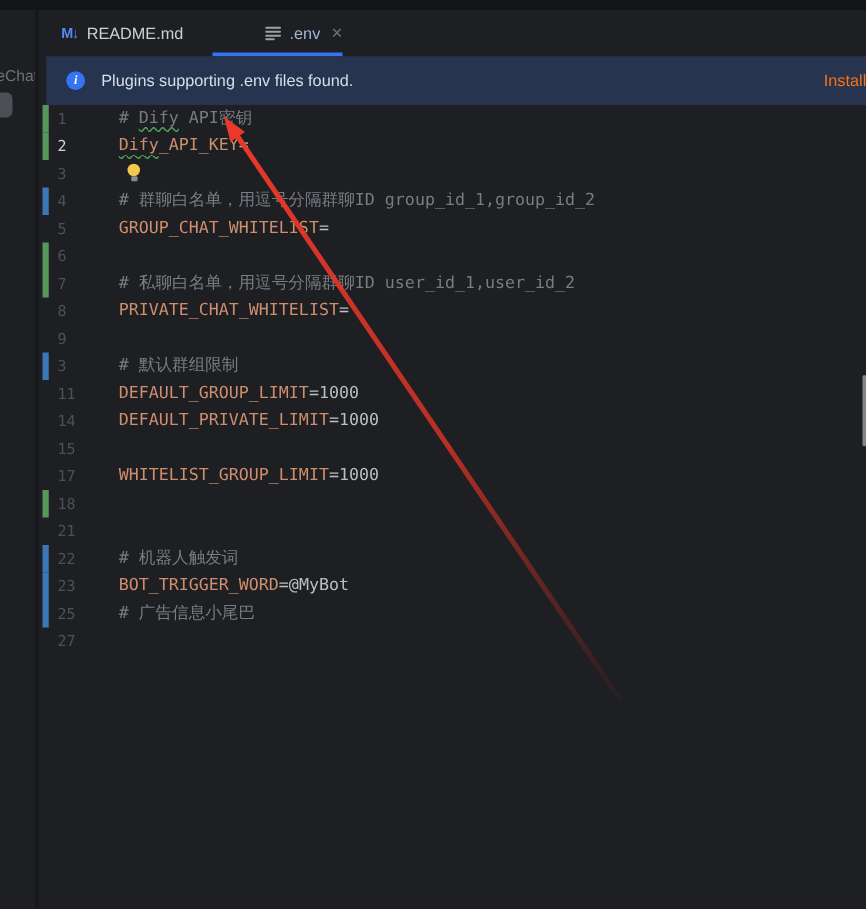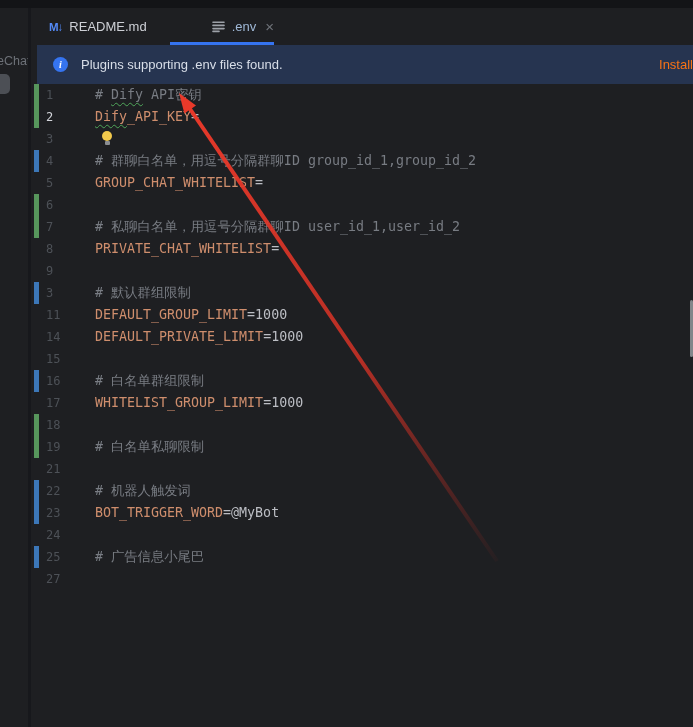--- a/index.html
+++ b/index.html
@@ -100,28 +100,25 @@
       <div class="row"><div class="gbar blue"></div><div class="lnum">4</div><div class="code"><span class="seg comment"># 群聊白名单，用逗号分隔群聊ID group_id_1,group_id_2</span></div></div>
       <div class="row"><div class="gbar"></div><div class="lnum">5</div><div class="code"><span class="seg key">GROUP_CHAT_WHITELIST</span><span class="seg value">=</span></div></div>
       <div class="row"><div class="gbar green"></div><div class="lnum">6</div><div class="code"></div></div>
       <div class="row"><div class="gbar green"></div><div class="lnum">7</div><div class="code"><span class="seg comment"># 私聊白名单，用逗号分隔群聊ID user_id_1,user_id_2</span></div></div>
       <div class="row"><div class="gbar"></div><div class="lnum">8</div><div class="code"><span class="seg key">PRIVATE_CHAT_WHITELIST</span><span class="seg value">=</span></div></div>
       <div class="row"><div class="gbar"></div><div class="lnum">9</div><div class="code"></div></div>
       <div class="row"><div class="gbar blue"></div><div class="lnum">3</div><div class="code"><span class="seg comment"># 默认群组限制</span></div></div>
       <div class="row"><div class="gbar"></div><div class="lnum">11</div><div class="code"><span class="seg key">DEFAULT_GROUP_LIMIT</span><span class="seg value">=1000</span></div></div>
       <div class="row"><div class="gbar"></div><div class="lnum">14</div><div class="code"><span class="seg key">DEFAULT_PRIVATE_LIMIT</span><span class="seg value">=1000</span></div></div>
       <div class="row"><div class="gbar"></div><div class="lnum">15</div><div class="code"></div></div>
-      <div class="row"><div class="gbar blue"></div><div class="lnum">16</div><div class="code"><span class="seg comment"># 白名单群组限制</span></div></div>
       <div class="row"><div class="gbar"></div><div class="lnum">17</div><div class="code"><span class="seg key">WHITELIST_GROUP_LIMIT</span><span class="seg value">=1000</span></div></div>
       <div class="row"><div class="gbar green"></div><div class="lnum">18</div><div class="code"></div></div>
-      <div class="row"><div class="gbar green"></div><div class="lnum">19</div><div class="code"><span class="seg comment"># 白名单私聊限制</span></div></div>
       <div class="row"><div class="gbar"></div><div class="lnum">21</div><div class="code"></div></div>
       <div class="row"><div class="gbar blue"></div><div class="lnum">22</div><div class="code"><span class="seg comment"># 机器人触发词</span></div></div>
       <div class="row"><div class="gbar blue"></div><div class="lnum">23</div><div class="code"><span class="seg key">BOT_TRIGGER_WORD</span><span class="seg value">=@MyBot</span></div></div>
-      <div class="row"><div class="gbar"></div><div class="lnum">24</div><div class="code"></div></div>
       <div class="row"><div class="gbar blue"></div><div class="lnum">25</div><div class="code"><span class="seg comment"># 广告信息小尾巴</span></div></div>
       <div class="row"><div class="gbar"></div><div class="lnum">27</div><div class="code"></div></div>
     </div>
 </div>
 
 <div class="scroll-thumb"></div>
 
 <svg class="arrow-overlay" width="693" height="727" viewBox="0 0 693 727">
   <defs>
     <linearGradient id="arrowFade" gradientUnits="userSpaceOnUse" x1="190" y1="109" x2="497" y2="561">

